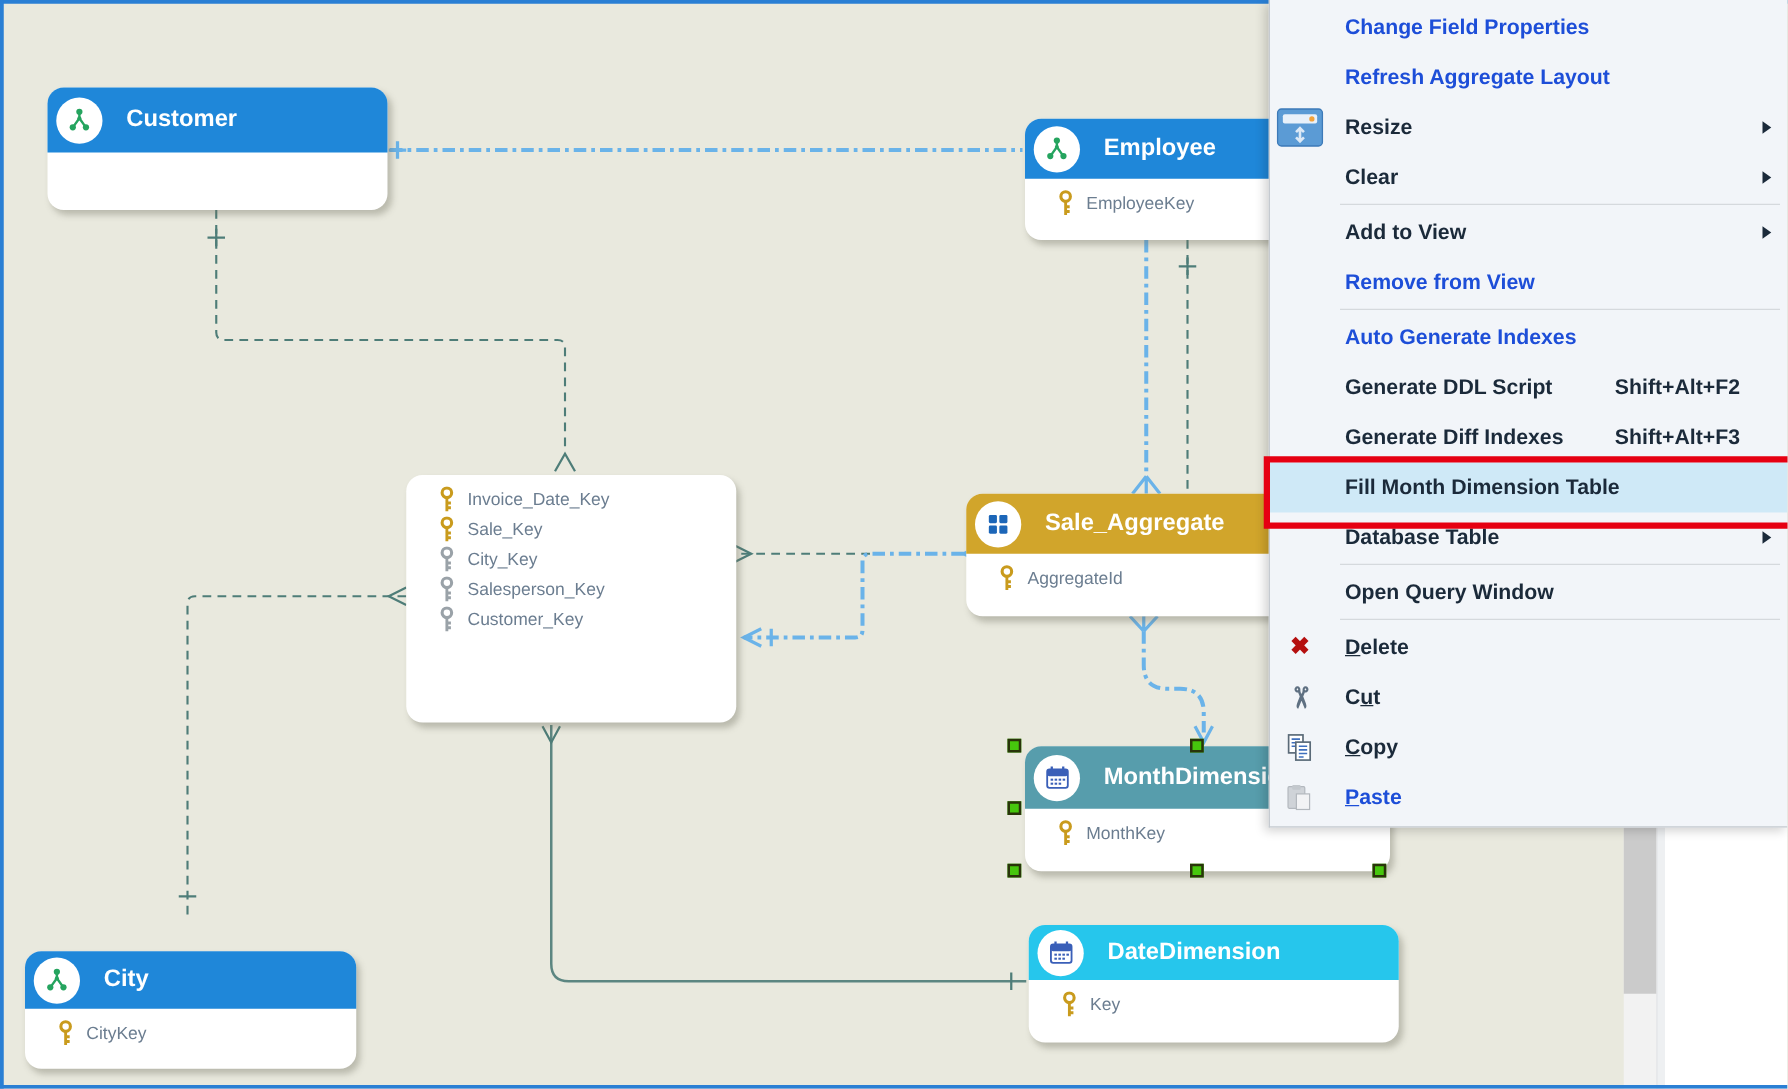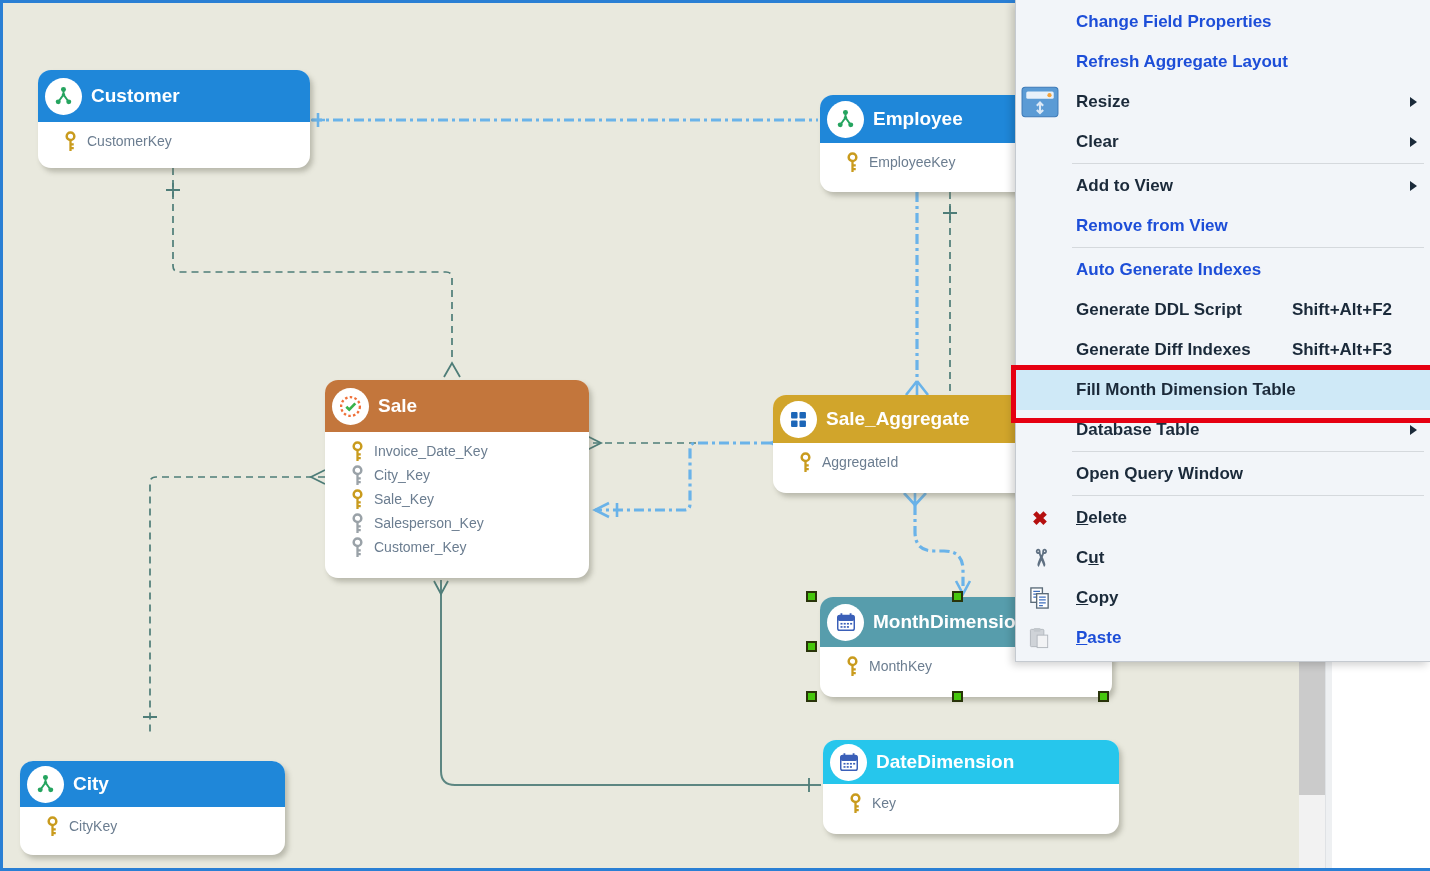--- a/index.html
+++ b/index.html
@@ -3,21 +3,21 @@
 <meta charset="utf-8">
 <style>
   html,body{margin:0;padding:0;}
   body{width:1430px;height:871px;overflow:hidden;position:relative;background:#e9e9de;
        font-family:"Liberation Sans", sans-serif;}
   
   .edge{position:absolute;background:#2a7fd4;z-index:6;}
   
   .dtable{position:absolute;background:#fff;border-radius:13px;z-index:2;
           box-shadow:3px 4px 5px rgba(110,110,95,.38);}
-  .thdr{display:flex;align-items:center;gap:9px;padding-left:7px;color:#fff;
+  .thdr{display:flex;align-items:center;gap:19px;padding-left:7px;color:#fff;
         font-weight:bold;font-size:19px;border-radius:13px 13px 0 0;white-space:nowrap;overflow:hidden;}
   .icircle{flex:0 0 auto;width:37px;height:37px;background:#fff;border-radius:50%;
            display:flex;align-items:center;justify-content:center;}
   .tbody{padding:7px 8px 4px 26px;}
   .frow{display:flex;align-items:center;gap:10px;height:24px;font-size:14px;color:#6b7d90;white-space:nowrap;}
   .keyi{flex:0 0 auto;display:flex;width:13px;}
   
   .handle{position:absolute;width:11px;height:11px;background:#46c70d;border:2px solid #29340a;
           box-sizing:border-box;z-index:3;}
   
@@ -110,31 +110,20 @@
           <g fill="#25a45f">
             <circle cx="12" cy="4.6" r="2.6"></circle>
             <circle cx="6.5" cy="17.6" r="2.6"></circle>
             <circle cx="17.5" cy="17.6" r="2.6"></circle>
             <circle cx="12" cy="10" r="1.7"></circle>
           </g>
         </svg>
     </span>
     <span class="ttitle">Customer</span>
   </div>
-  <div class="tbody">
-    <div class="frow">
-      <span class="keyi">
-          <svg viewBox="0 0 12 22" width="13" height="21">
-            <circle cx="6" cy="5.5" r="4" fill="none" stroke="#c99b1d" stroke-width="2.6"></circle>
-            <path d="M6 9.5 V21 M6 14 h3.4 M6 18 h3.4" stroke="#c99b1d" stroke-width="2.4" fill="none"></path>
-          </svg>
-        </span>
-      <span>CustomerKey</span>
-    </div>
-  </div>
 </div>
 
 <div class="dtable" style="left:820px;top:95px;width:250px;height:97px;">
   <div class="thdr" style="background:#1f87d9;height:48px;">
     <span class="icircle">
       <svg viewBox="0 0 24 24" width="23" height="23">
           <g stroke="#25a45f" stroke-width="2" fill="none">
             <path d="M12 10 L12 5 M12 10 L7 17 M12 10 L17 17"></path>
           </g>
           <g fill="#25a45f">
@@ -154,56 +143,47 @@
             <circle cx="6" cy="5.5" r="4" fill="none" stroke="#c99b1d" stroke-width="2.6"></circle>
             <path d="M6 9.5 V21 M6 14 h3.4 M6 18 h3.4" stroke="#c99b1d" stroke-width="2.4" fill="none"></path>
           </svg>
         </span>
       <span>EmployeeKey</span>
     </div>
   </div>
 </div>
 
 <div class="dtable" style="left:325px;top:380px;width:264px;height:198px;">
-  <div class="thdr" style="background:#c3763c;height:52px;">
-    <span class="icircle">
-      <svg viewBox="0 0 24 24" width="25" height="25">
-          <circle cx="12" cy="12" r="9" fill="#fff" stroke="#ef7039" stroke-width="2.2" stroke-dasharray="2.4 2.2"></circle>
-          <path d="M8 12.2 l2.8 2.8 L16.6 9" stroke="#37b34a" stroke-width="2.6" fill="none"></path>
-        </svg>
-    </span>
-    <span class="ttitle">Sale</span>
-  </div>
   <div class="tbody">
     <div class="frow">
       <span class="keyi">
           <svg viewBox="0 0 12 22" width="13" height="21">
             <circle cx="6" cy="5.5" r="4" fill="none" stroke="#c99b1d" stroke-width="2.6"></circle>
             <path d="M6 9.5 V21 M6 14 h3.4 M6 18 h3.4" stroke="#c99b1d" stroke-width="2.4" fill="none"></path>
           </svg>
         </span>
       <span>Invoice_Date_Key</span>
+    </div>
+    <div class="frow">
+      <span class="keyi">
+          <svg viewBox="0 0 12 22" width="13" height="21">
+            <circle cx="6" cy="5.5" r="4" fill="none" stroke="#c99b1d" stroke-width="2.6"></circle>
+            <path d="M6 9.5 V21 M6 14 h3.4 M6 18 h3.4" stroke="#c99b1d" stroke-width="2.4" fill="none"></path>
+          </svg>
+        </span>
+      <span>Sale_Key</span>
     </div>
     <div class="frow">
       <span class="keyi">
           <svg viewBox="0 0 12 22" width="13" height="21">
             <circle cx="6" cy="5.5" r="4" fill="none" stroke="#9aa2a8" stroke-width="2.6"></circle>
             <path d="M6 9.5 V21 M6 14 h3.4 M6 18 h3.4" stroke="#9aa2a8" stroke-width="2.4" fill="none"></path>
           </svg>
         </span>
       <span>City_Key</span>
-    </div>
-    <div class="frow">
-      <span class="keyi">
-          <svg viewBox="0 0 12 22" width="13" height="21">
-            <circle cx="6" cy="5.5" r="4" fill="none" stroke="#c99b1d" stroke-width="2.6"></circle>
-            <path d="M6 9.5 V21 M6 14 h3.4 M6 18 h3.4" stroke="#c99b1d" stroke-width="2.4" fill="none"></path>
-          </svg>
-        </span>
-      <span>Sale_Key</span>
     </div>
     <div class="frow">
       <span class="keyi">
           <svg viewBox="0 0 12 22" width="13" height="21">
             <circle cx="6" cy="5.5" r="4" fill="none" stroke="#9aa2a8" stroke-width="2.6"></circle>
             <path d="M6 9.5 V21 M6 14 h3.4 M6 18 h3.4" stroke="#9aa2a8" stroke-width="2.4" fill="none"></path>
           </svg>
         </span>
       <span>Salesperson_Key</span>
     </div>

